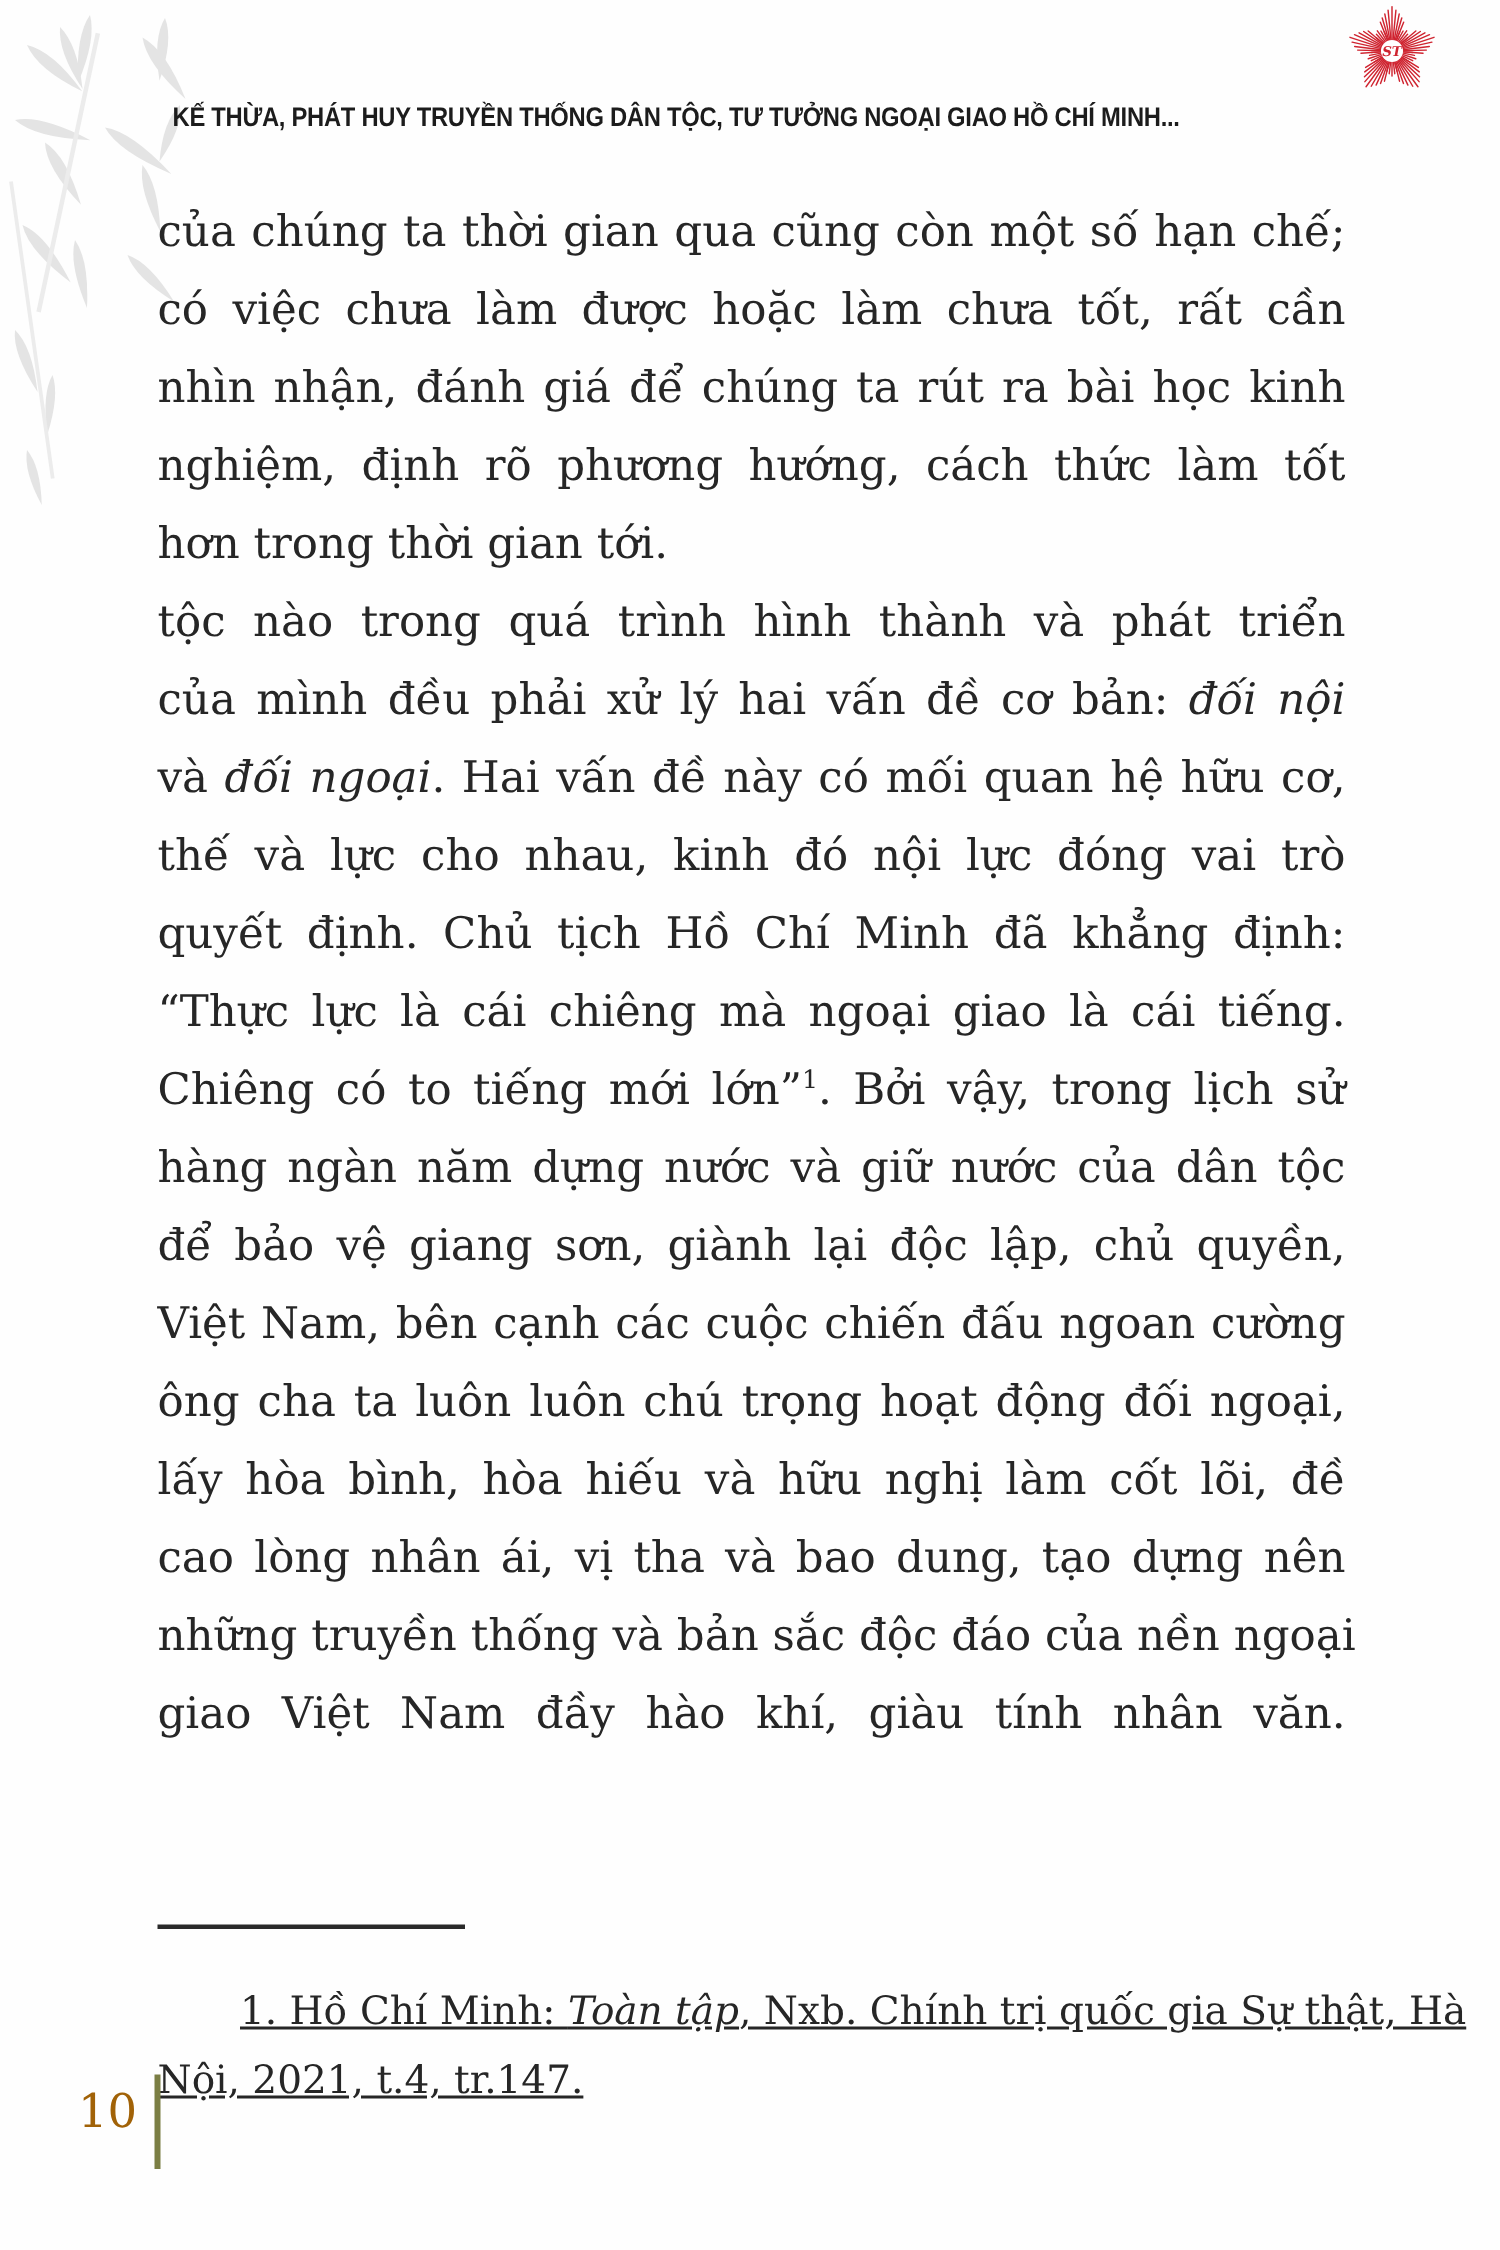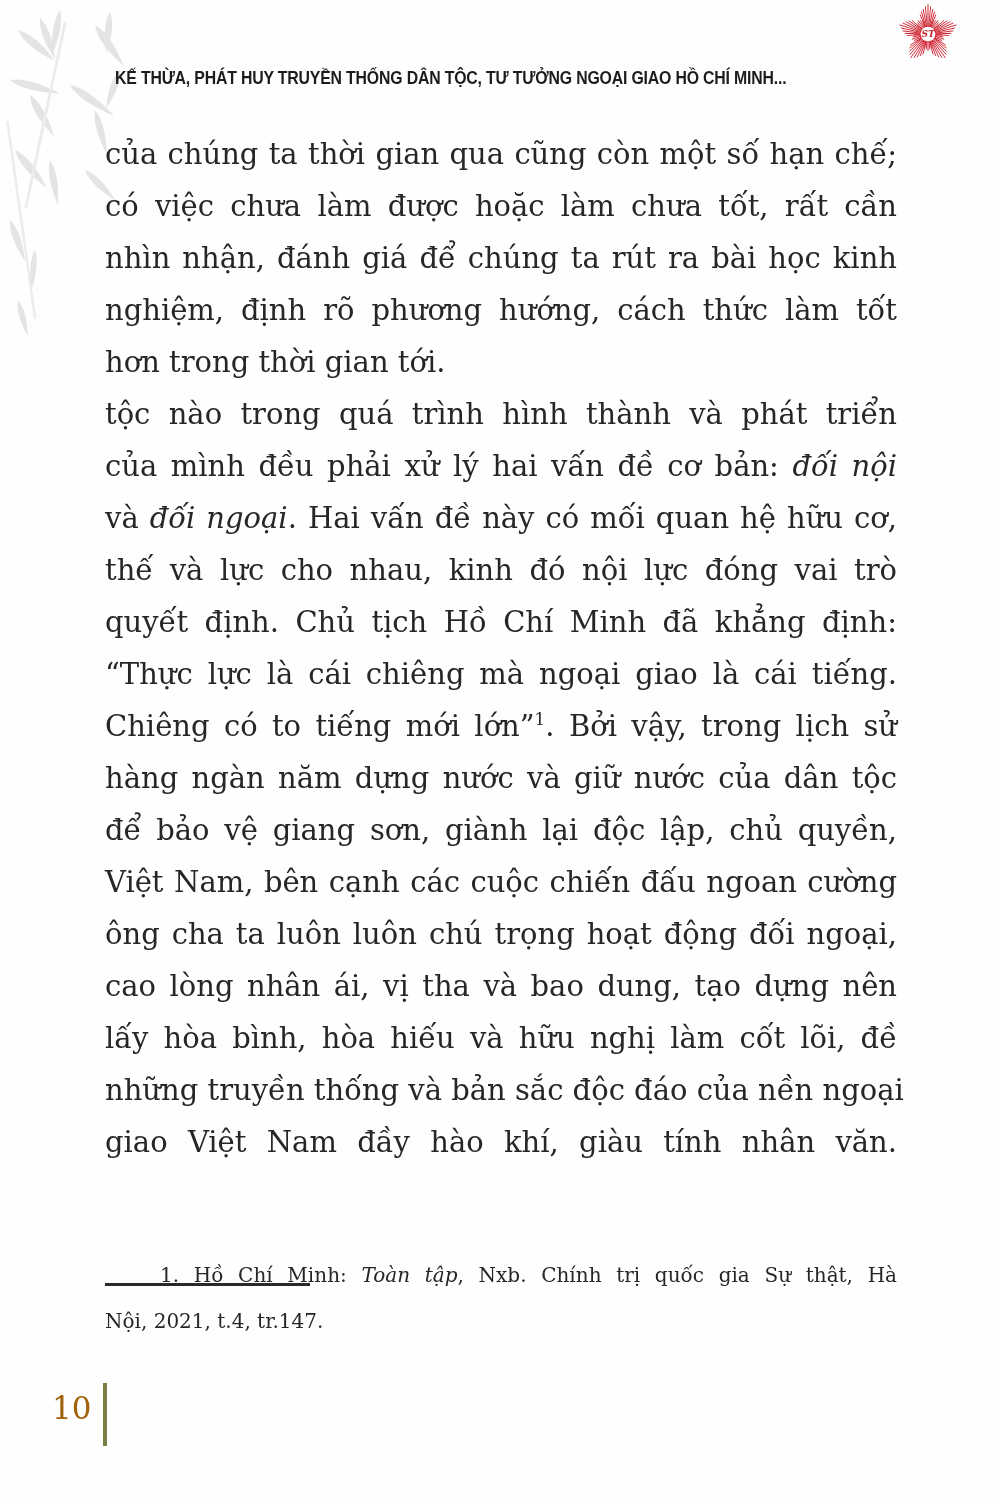--- a/index.html
+++ b/index.html
@@ -25,22 +25,22 @@
   .line{height:52px;line-height:52px;text-align:justify;text-align-last:justify;
     white-space:nowrap;}
   .line.left{text-align:center;text-align-last:left;}
   .line.indent{padding-left:55px;}
   .it{font-style:italic;}
   sup{font-size:0.58em;line-height:0;vertical-align:super;}
 
   
   .footnote-rule{position:absolute;left:105px;top:1283px;width:205px;height:0;
     border-top:3px solid #2a2a2a;}
-  .footnote{position:absolute;left:105px;top:1252px;width:792px;
-    font-size:20px;color:#262626;}
+  .footnote{position:absolute;left:105px;top:1318px;width:792px;
+    font-size:26px;color:#262626;text-decoration:underline;}
   .footnote .line{height:46px;line-height:46px;}
 
   
   .page-number{position:absolute;left:52px;top:1390px;font-size:31px;color:#a16207;}
   .footer-bar{position:absolute;left:103px;top:1383px;width:4px;height:63px;background:#7b7e44;}
 </style>
 </head>
 <body>
 
 <div class="page">
@@ -189,22 +189,22 @@
       <div class="line"><span>của mình đều phải xử lý hai vấn đề cơ bản: </span><span class="it">đối nội</span></div>
       <div class="line"><span>và </span><span class="it">đối ngoại</span><span>. Hai vấn đề này có mối quan hệ hữu cơ,</span></div>
       <div class="line"><span>thế và lực cho nhau, kinh đó nội lực đóng vai trò</span></div>
       <div class="line"><span>quyết định. Chủ tịch Hồ Chí Minh đã khẳng định:</span></div>
       <div class="line"><span>“Thực lực là cái chiêng mà ngoại giao là cái tiếng.</span></div>
       <div class="line"><span>Chiêng có to tiếng mới lớn”</span><sup>1</sup><span>. Bởi vậy, trong lịch sử</span></div>
       <div class="line"><span>hàng ngàn năm dựng nước và giữ nước của dân tộc</span></div>
       <div class="line"><span>để bảo vệ giang sơn, giành lại độc lập, chủ quyền,</span></div>
       <div class="line"><span>Việt Nam, bên cạnh các cuộc chiến đấu ngoan cường</span></div>
       <div class="line"><span>ông cha ta luôn luôn chú trọng hoạt động đối ngoại,</span></div>
+      <div class="line"><span>lấy hòa bình, hòa hiếu và hữu nghị làm cốt lõi, đề</span></div>
       <div class="line"><span>cao lòng nhân ái, vị tha và bao dung, tạo dựng nên</span></div>
-      <div class="line"><span>lấy hòa bình, hòa hiếu và hữu nghị làm cốt lõi, đề</span></div>
       <div class="line"><span>những truyền thống và bản sắc độc đáo của nền ngoại</span></div>
       <div class="line"><span>giao Việt Nam đầy hào khí, giàu tính nhân văn.</span></div>
     </div>
 
   <div class="footnote-rule"></div>
   <div class="footnote">
       <div class="line indent"><span>1. Hồ Chí Minh: </span><span class="it">Toàn tập</span><span>, Nxb. Chính trị quốc gia Sự thật, Hà</span></div>
       <div class="line left"><span>Nội, 2021, t.4, tr.147.</span></div>
     </div>
 

